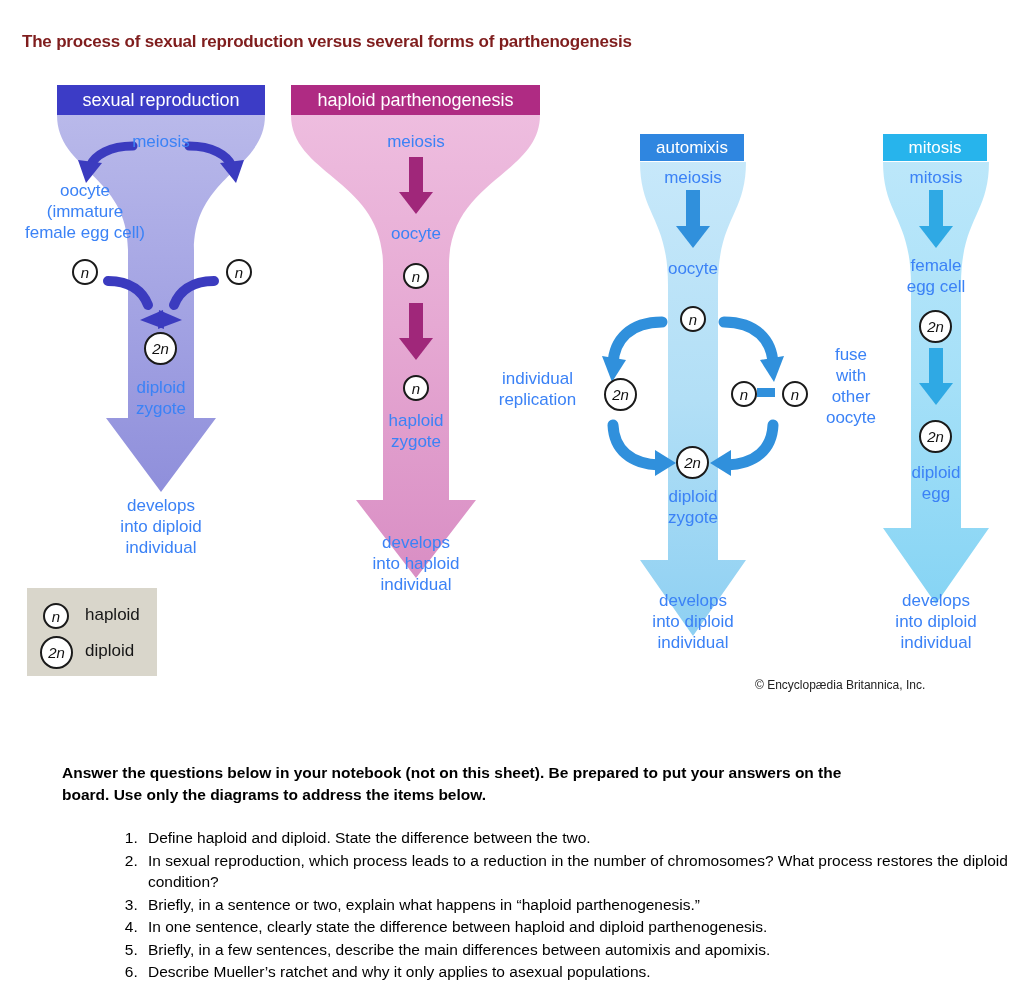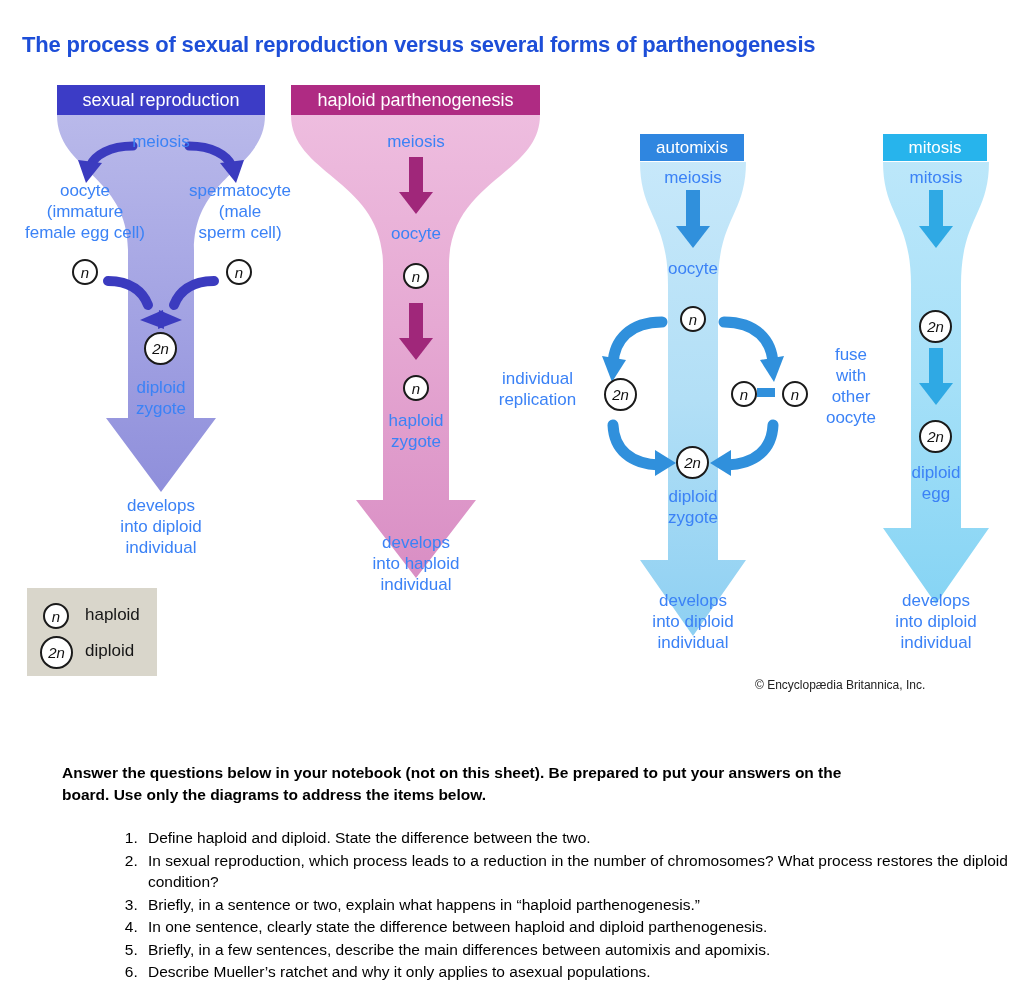--- a/index.html
+++ b/index.html
@@ -13,24 +13,24 @@
     position: relative;
     font-family: "Liberation Sans", sans-serif;
     color: #1a1a1a;
     overflow: hidden;
   }
   .abs { position: absolute; }
 
   
   #diagram-title {
     left: 22px; top: 32px;
-    font-size: 22px;
+    font-size: 17px;
     font-weight: bold;
     letter-spacing: -0.2px;
-    color: #1d4ed8;
+    color: #7f1d1d;
     white-space: nowrap;
   }
 
   
   #diagram {
     position: absolute;
     left: 0; top: 0;
     width: 1024px; height: 740px;
   }
   #diagram-svg { position:absolute; left:0; top:0; }
@@ -251,23 +251,20 @@
 
   <div class="header-pill" id="header-haploid-parth">haploid parthenogenesis</div>
   <div class="header-pill" id="header-sexual-reproduction">sexual reproduction</div>
   <div class="header-pill" id="header-automixis">automixis</div>
   <div class="header-pill" id="header-apomixis">mitosis</div>
 
   <div class="dlabel" style="left:111px; top:131px; width:100px;">meiosis</div>
   <div class="dlabel" style="left:10px; top:180px; width:150px;">oocyte
 (immature
 female egg cell)</div>
-  <div class="dlabel" style="left:163px; top:180px; width:154px;">spermatocyte
-(male
-sperm cell)</div>
   <div class="ploidy n" style="left:72px; top:259px;">n</div>
   <div class="ploidy n" style="left:226px; top:259px;">n</div>
   <div class="ploidy nn" style="left:144px; top:332px;">2n</div>
   <div class="dlabel" style="left:101px; top:377px; width:120px;">diploid
 zygote</div>
   <div class="dlabel" style="left:86px; top:495px; width:150px;">develops
 into diploid
 individual</div>
 
   <div class="dlabel" style="left:366px; top:131px; width:100px;">meiosis</div>
@@ -293,20 +290,22 @@
 other
 oocyte</div>
   <div class="ploidy nn" style="left:676px; top:446px;">2n</div>
   <div class="dlabel" style="left:633px; top:486px; width:120px;">diploid
 zygote</div>
   <div class="dlabel" style="left:618px; top:590px; width:150px;">develops
 into diploid
 individual</div>
 
   <div class="dlabel" style="left:886px; top:167px; width:100px;">mitosis</div>
+  <div class="dlabel" style="left:876px; top:255px; width:120px;">female
+egg cell</div>
   <div class="ploidy nn" style="left:919px; top:310px;">2n</div>
   <div class="ploidy nn" style="left:919px; top:420px;">2n</div>
   <div class="dlabel" style="left:876px; top:462px; width:120px;">diploid
 egg</div>
   <div class="dlabel" style="left:861px; top:590px; width:150px;">develops
 into diploid
 individual</div>
 
   <div id="legend-box">
     <div class="ploidy n legend-row" style="top:15px;">n</div>

